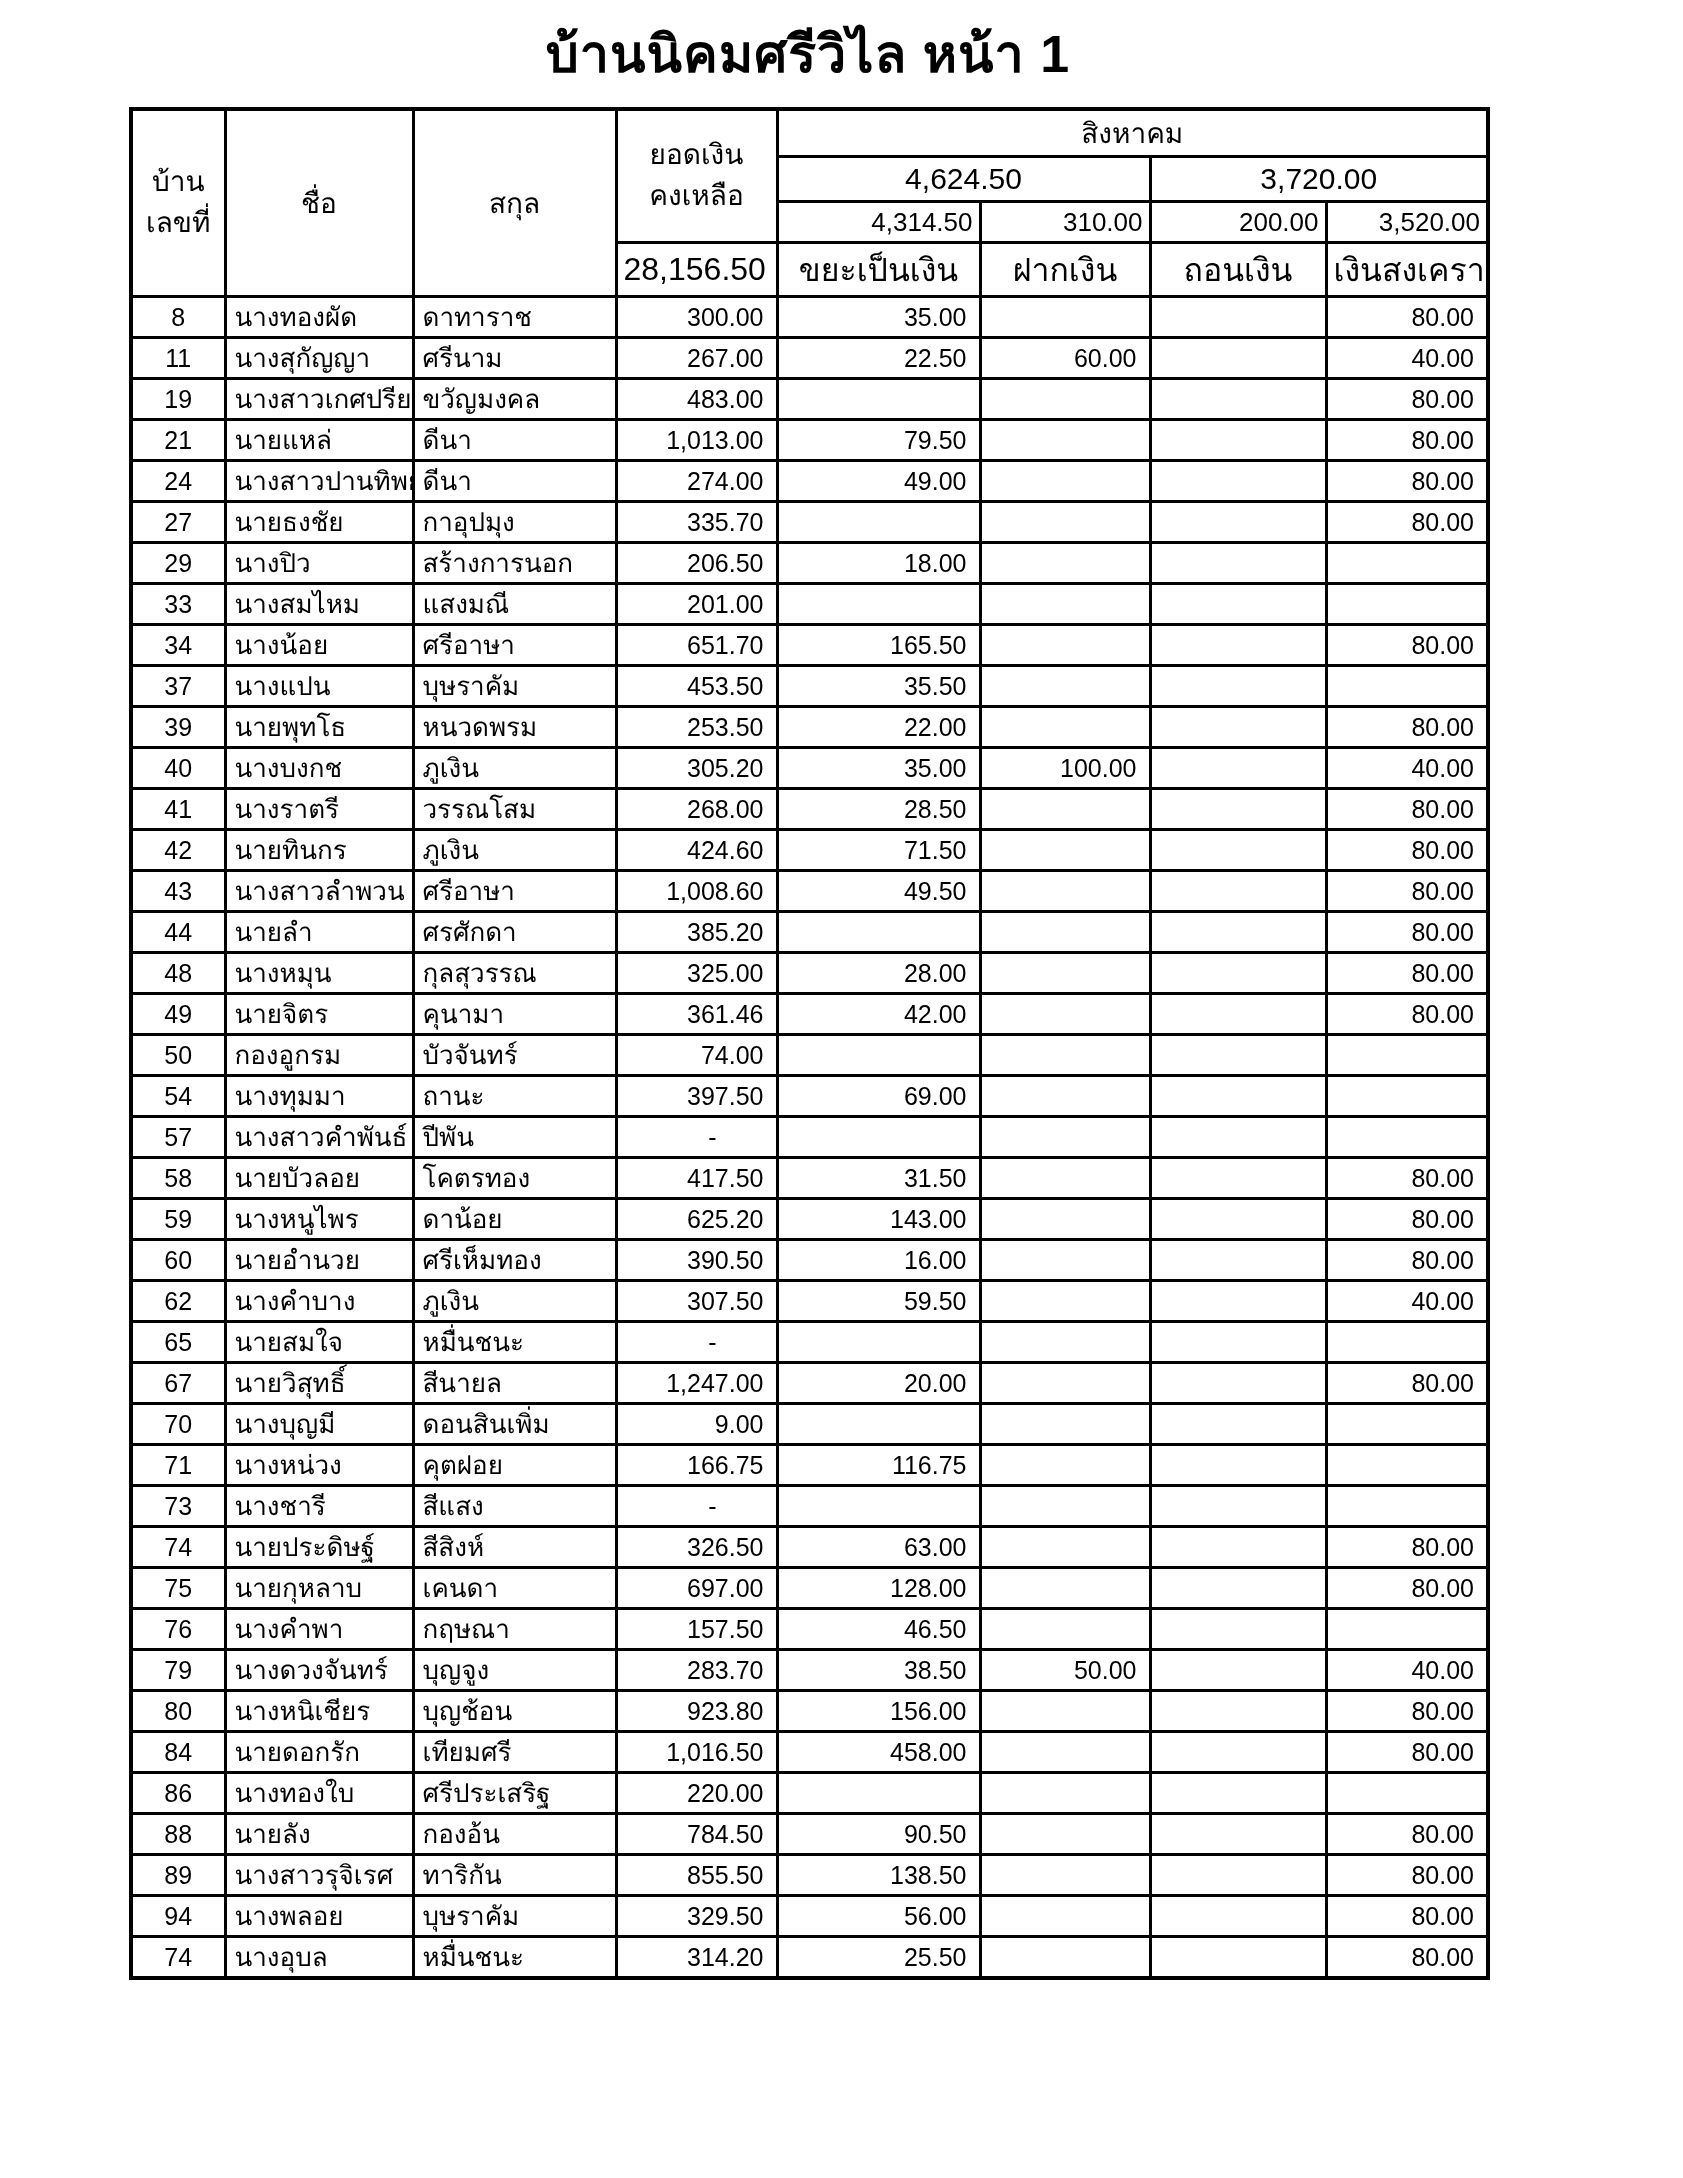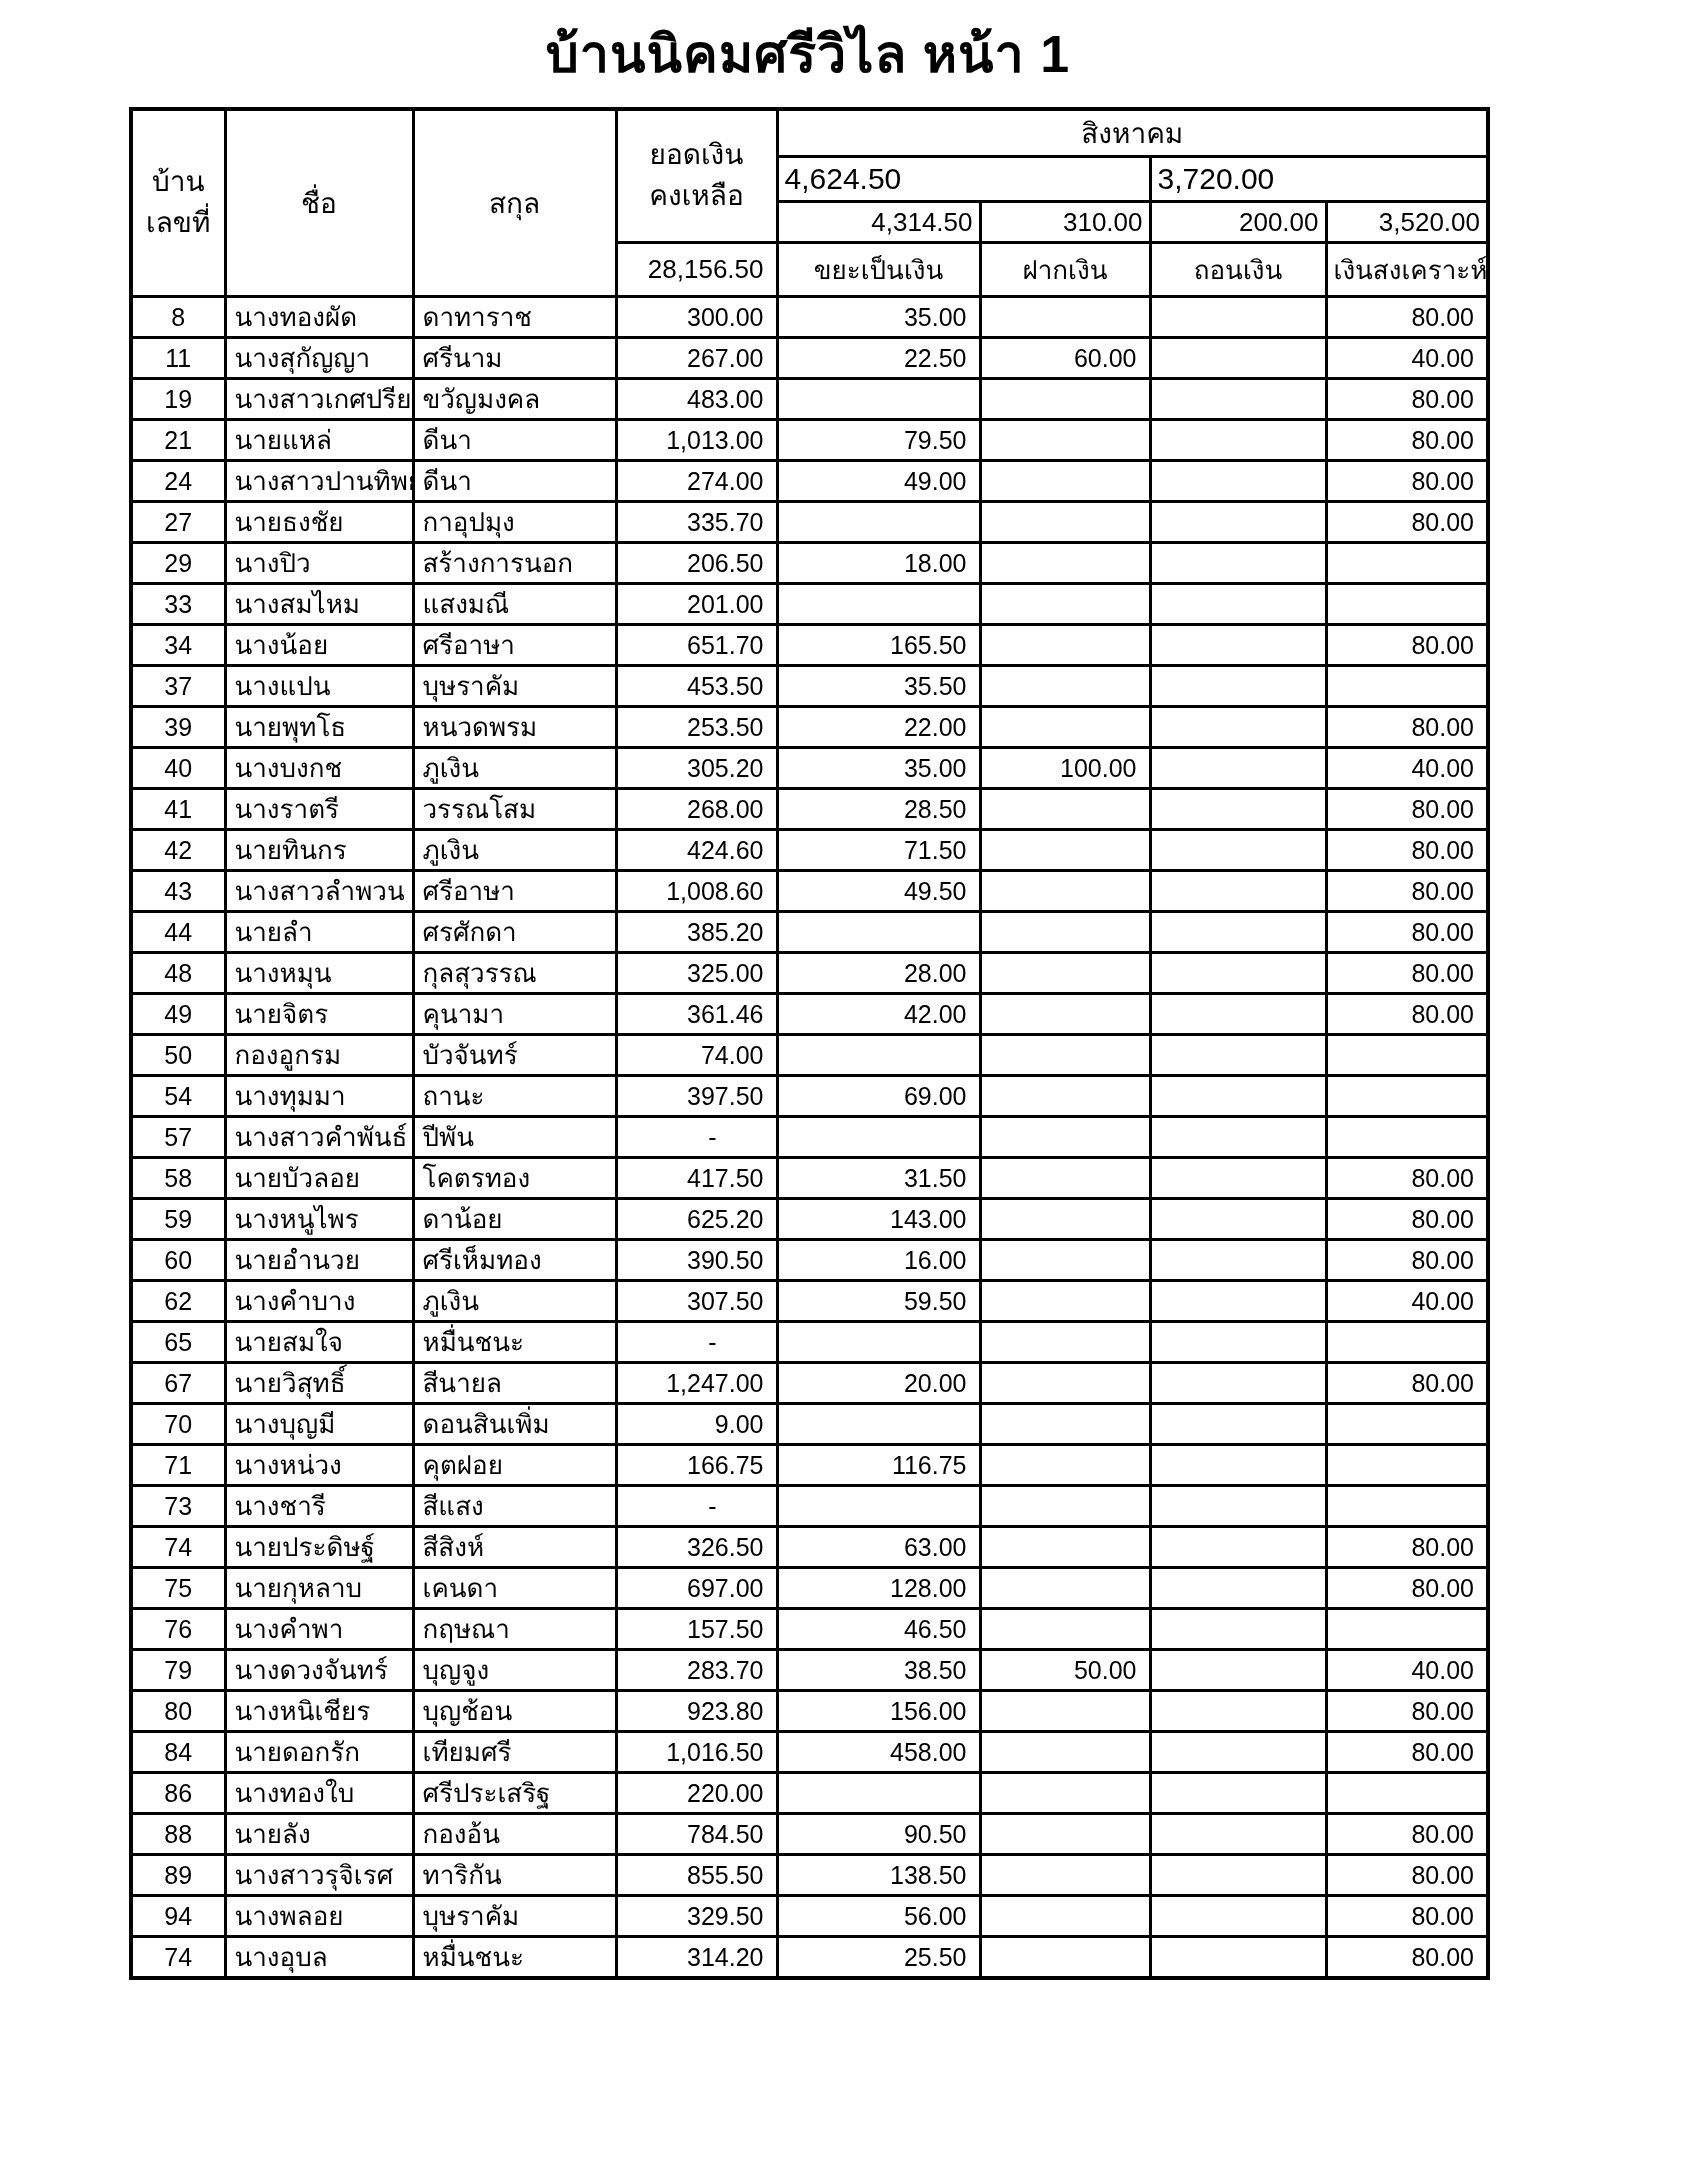--- a/index.html
+++ b/index.html
@@ -37,23 +37,23 @@
   table.sheet th,table.sheet td{
     border:3px solid #000;
     font-weight:normal;
     padding:0 6px;
     overflow:hidden;
     white-space:nowrap;
   }
   table.sheet{border:4px solid #000;}
   thead th,thead td{text-align:center;font-size:26px;}
   .hrow1 th{height:36px;font-size:28px;}
-  .hrow2 td{height:42px;font-size:30px;text-align:left;padding-right:12px;margin-top:28px;}
+  .hrow2 td{height:42px;font-size:30px;text-align:center;padding-right:12px;margin-top:28px;}
   .hrow3 td{height:38px;font-size:26px;text-align:right;padding-right:12px;}
-  .hrow4 th,.hrow4 td{height:51px;font-size:26px;}
+  .hrow4 th,.hrow4 td{height:51px;font-size:32px;}
   .hrow4 td.balance-total{text-align:right;padding-right:12px;}
   .two-line{line-height:1.45;}
   tbody td{height:38px;font-size:26px;line-height:1;}
   tbody td.c{text-align:center;font-size:25px;}
   tbody td.l{text-align:left;padding-left:8px;}
   tbody td.r{text-align:right;padding-right:12px;font-size:25px;}
   tbody td.dash{padding-right:59px;}
 </style>
 </head>
 <body>

